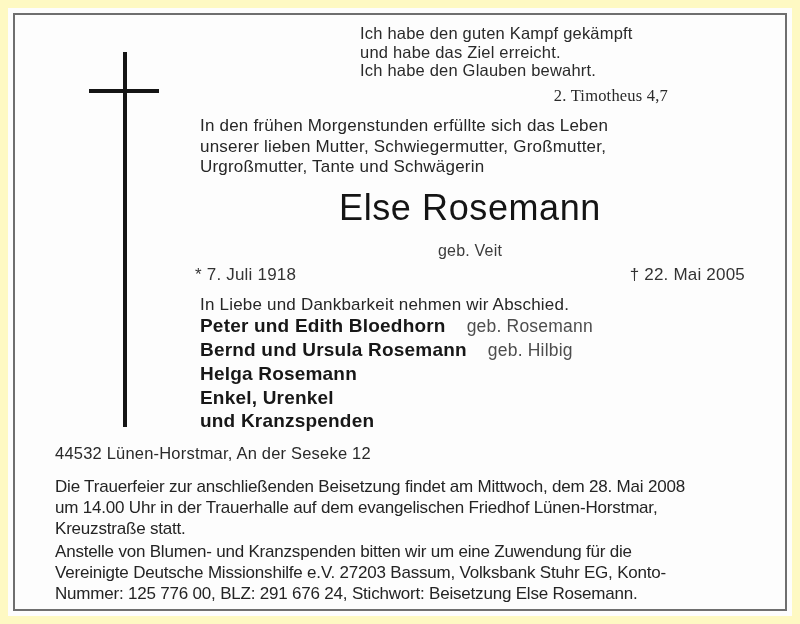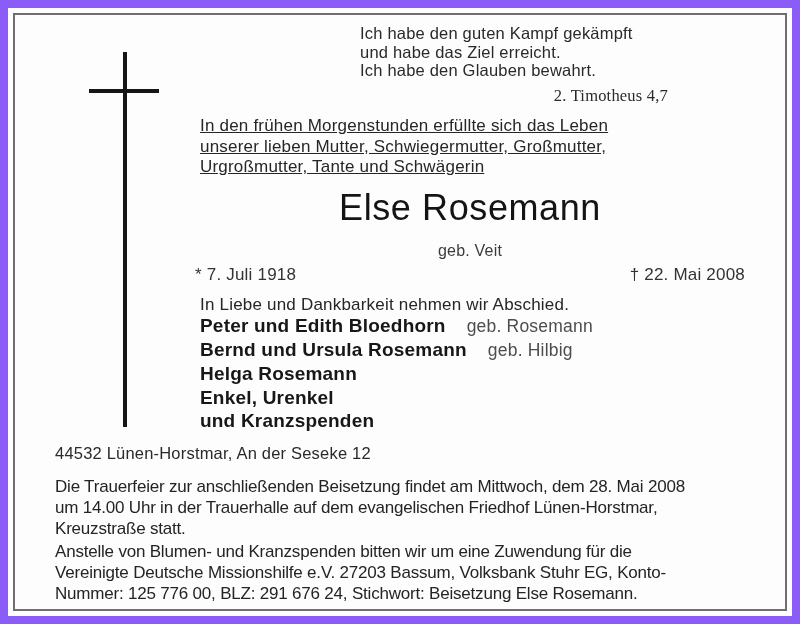--- a/index.html
+++ b/index.html
@@ -4,21 +4,21 @@
 <style>
   * { margin: 0; padding: 0; box-sizing: border-box; }
   html, body {
     width: 800px; height: 624px;
     font-family: "Liberation Sans", "DejaVu Sans", sans-serif;
     overflow: hidden;
   }
   .scan-bg {
     position: absolute; inset: 0;
     width: 800px; height: 624px;
-    background: #8b5cf6;
+    background: #fef9c3;
   }
   .sheet {
     position: absolute;
     left: 8px; top: 8px; right: 8px; bottom: 8px;
     background: #fdfdfd;
   }
   .inner-frame {
     position: absolute;
     left: 5px; top: 5px; right: 5px; bottom: 5px;
     border: 2px solid #6f6f6f;
@@ -40,21 +40,21 @@
   .quote-block {
     position: absolute; left: 352px; top: 16px; width: 334px;
     font-size: 16.5px; line-height: 18.5px; color: #2a2a2a;
   }
   .quote-attribution {
     margin-top: 7px; text-align: right; padding-right: 26px; font-family: Liberation Serif, serif;
   }
 
   .intro-block {
     position: absolute; left: 192px; top: 108px;
-    font-size: 17px; line-height: 20.5px; color: #262626; text-decoration: underline;
+    font-size: 17px; line-height: 20.5px; color: #262626;
   }
 
   .center-block {
     position: absolute; left: 187px; top: 180px; width: 550px;
     text-align: center;
   }
   .deceased-name {
     font-size: 36px; font-weight: 400; letter-spacing: 0.6px;
     color: #141414; line-height: 40px;
   }
@@ -115,21 +115,21 @@
         <div>In den frühen Morgenstunden erfüllte sich das Leben</div>
         <div>unserer lieben Mutter, Schwiegermutter, Großmutter,</div>
         <div>Urgroßmutter, Tante und Schwägerin</div>
       </div>
 
       <div class="center-block">
         <div class="deceased-name">Else Rosemann</div>
         <div class="maiden-name">geb. Veit</div>
         <div class="dates-row">
           <span>* 7. Juli 1918</span>
-          <span>† 22. Mai 2008</span>
+          <span>† 22. Mai 2005</span>
         </div>
       </div>
 
       <div class="farewell">In Liebe und Dankbarkeit nehmen wir Abschied.</div>
 
       <div class="mourners">
         <div>
           <span class="mourner-bold">Peter und Edith Bloedhorn</span><span class="mourner-reg">geb. Rosemann</span>
         </div>
         <div>

